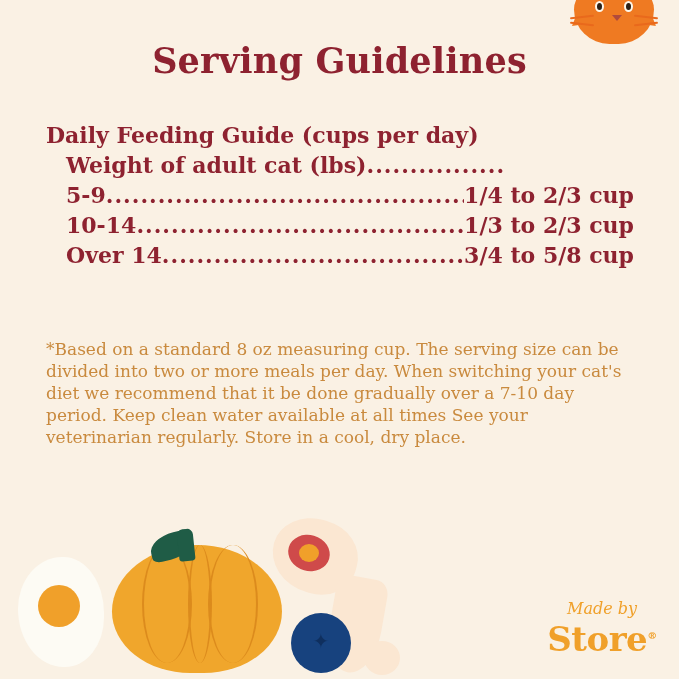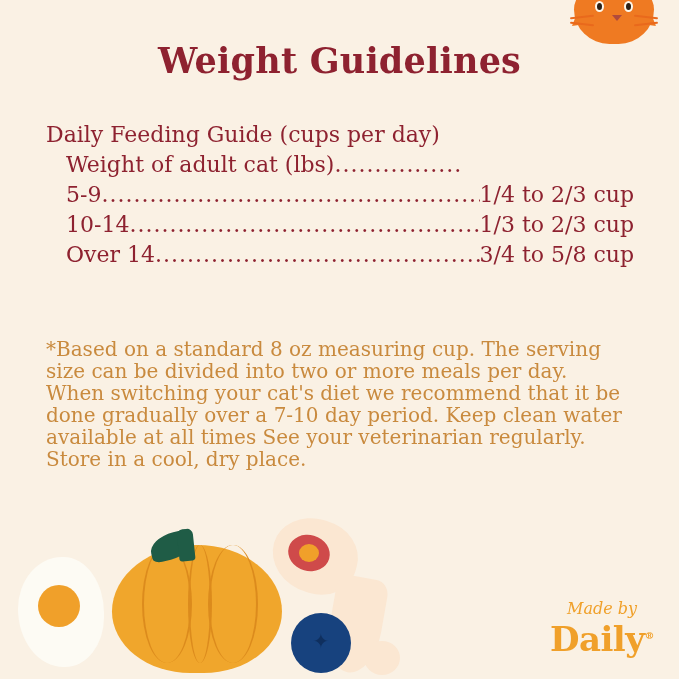--- a/index.html
+++ b/index.html
@@ -103,20 +103,21 @@
   
   .guide {
     position: absolute;
     top: 120px;
     left: 46px;
     width: 588px;
     color: #8e2230;
     font-family: "DejaVu Serif", serif;
     font-size: 22px;
     line-height: 30px;
+    font-weight: bold;
   }
   .guide-line {
     white-space: nowrap;
     display: block;
   }
   .row {
     display: flex;
     align-items: baseline;
     white-space: nowrap;
   }
@@ -130,21 +131,21 @@
   .row .val { flex: none; }
 
   
   .footnote {
     position: absolute;
     top: 338px;
     left: 46px;
     width: 584px;
     color: #c98a3e;
     font-family: "DejaVu Serif", serif;
-    font-size: 20px;
+    font-size: 17px;
     line-height: 22px;
   }
 
   
   .food { position: absolute; bottom: 0; left: 0; width: 679px; height: 190px; }
 
   .egg-white {
     position: absolute;
     left: 18px;
     bottom: 12px;
@@ -313,21 +314,21 @@
       <div class="cat-eye left"></div>
       <div class="cat-eye right"></div>
       <div class="cat-nose"></div>
       <div class="cat-whisk" style="left:-4px; top:34px; width:24px; transform:rotate(-6deg);"></div>
       <div class="cat-whisk" style="left:-4px; top:41px; width:24px; transform:rotate(6deg);"></div>
       <div class="cat-whisk" style="left:60px; top:34px; width:24px; transform:rotate(6deg);"></div>
       <div class="cat-whisk" style="left:60px; top:41px; width:24px; transform:rotate(-6deg);"></div>
     </div>
   </div>
 
-  <div class="title">Weight Guidelines</div>
+  <div class="title">Serving Guidelines</div>
 
   <div class="guide">
     <span class="guide-line">Daily Feeding Guide (cups per day)</span>
 
     <div class="row">
       <span class="lead">Weight of adult cat (lbs)</span>
       <span class="dots">................</span>
     </div>
 
     <div class="row">
@@ -368,16 +369,16 @@
     <div class="drum-knob"></div>
     <div class="drum-spot"></div>
     <div class="drum-spot-inner"></div>
 
     <div class="blueberry"></div>
     <div class="blueberry-star">✦</div>
   </div>
 
   <div class="brand">
     <div class="brand-made">Made by</div>
-    <div class="brand-name"><span>Daily</span><span class="brand-reg">®</span></div>
+    <div class="brand-name"><span>Store</span><span class="brand-reg">®</span></div>
   </div>
 
 </div>
 
 </body></html>

